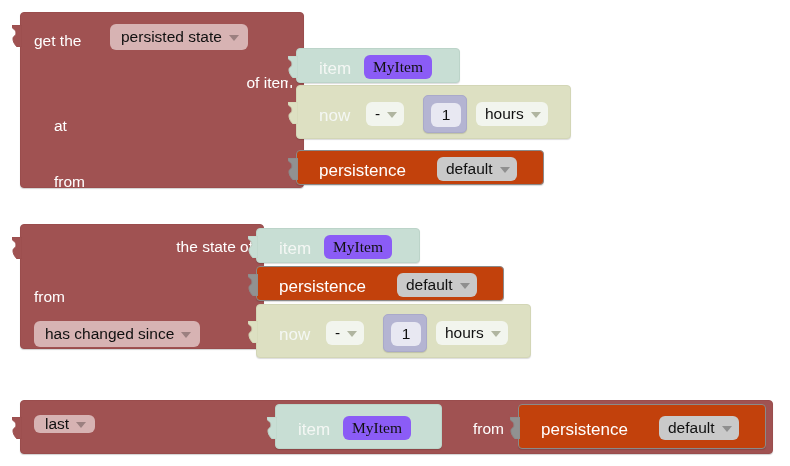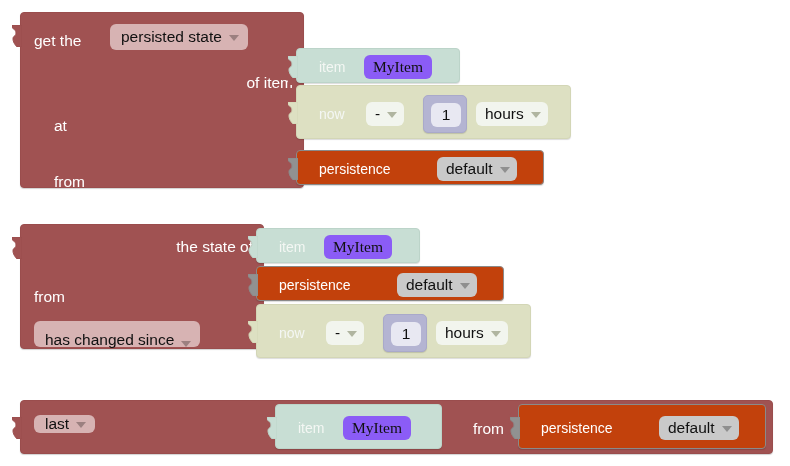--- a/index.html
+++ b/index.html
@@ -29,21 +29,21 @@
   
   .tab{position:absolute;left:-9px;top:12px;width:10px;height:22px;}
   .tab svg{display:block;}
 
   
   .rowlabel{position:absolute;color:#ffffff;font-size:15.5px;
             white-space:nowrap;line-height:1;}
   .rowlabel.right{text-align:right;}
 
   
-  .vlabel{position:absolute;font-size:14px;white-space:nowrap;line-height:1;}
+  .vlabel{position:absolute;font-size:17px;white-space:nowrap;line-height:1;}
   .vlabel.light{color:#f4f7f4;}
   .vlabel.lightw{color:#ffffff;}
 
   
   .field{position:absolute;display:flex;align-items:center;
          border-radius:6px;box-sizing:border-box;white-space:nowrap;
          line-height:1;}
   .field .txt{font-size:15.5px;color:#101010;}
   .field .num{font-size:15.5px;color:#101010;}
   .field.pink{background:#d7b3b3;}
@@ -144,21 +144,21 @@
     <div class="tab">
       <svg width="10" height="22" viewBox="0 0 10 22">
         <path d="M10,0 L10,22 L5,22 C5,22 1,18 1,14 C1,10 4,12 4,8 C4,4 0,4 0,2 L0,0 Z" fill="#a05252" stroke="#9a4d4d" stroke-width="1"></path>
       </svg>
     </div>
 
     <div class="rowlabel right" style="left:70px;top:14px;width:162px;">the state of</div>
 
     <div class="rowlabel" style="left:13px;top:64px;">from</div>
 
-    <div class="field pink" style="left:13px;top:96px;height:26px;padding:0 9px 0 11px;align-items:flex-end;">
+    <div class="field pink" style="left:13px;top:96px;height:26px;padding:0 9px 0 11px;">
       <span class="txt">has changed since</span>
       <span class="caret onpink"></span>
     </div>
   </div>
 
   <svg style="position:absolute;left:248px;top:230px;" width="16" height="114">
     <path d="M16,0 L6,0 C6,0 2,3 2,8 C2,13 6,12 6,17 C6,22 0,22 0,27 L0,114 L16,114 Z" fill="#a05252"></path>
   </svg>
 
   <div class="blk teal" style="left:256px;top:228px;width:164px;height:35px;">

